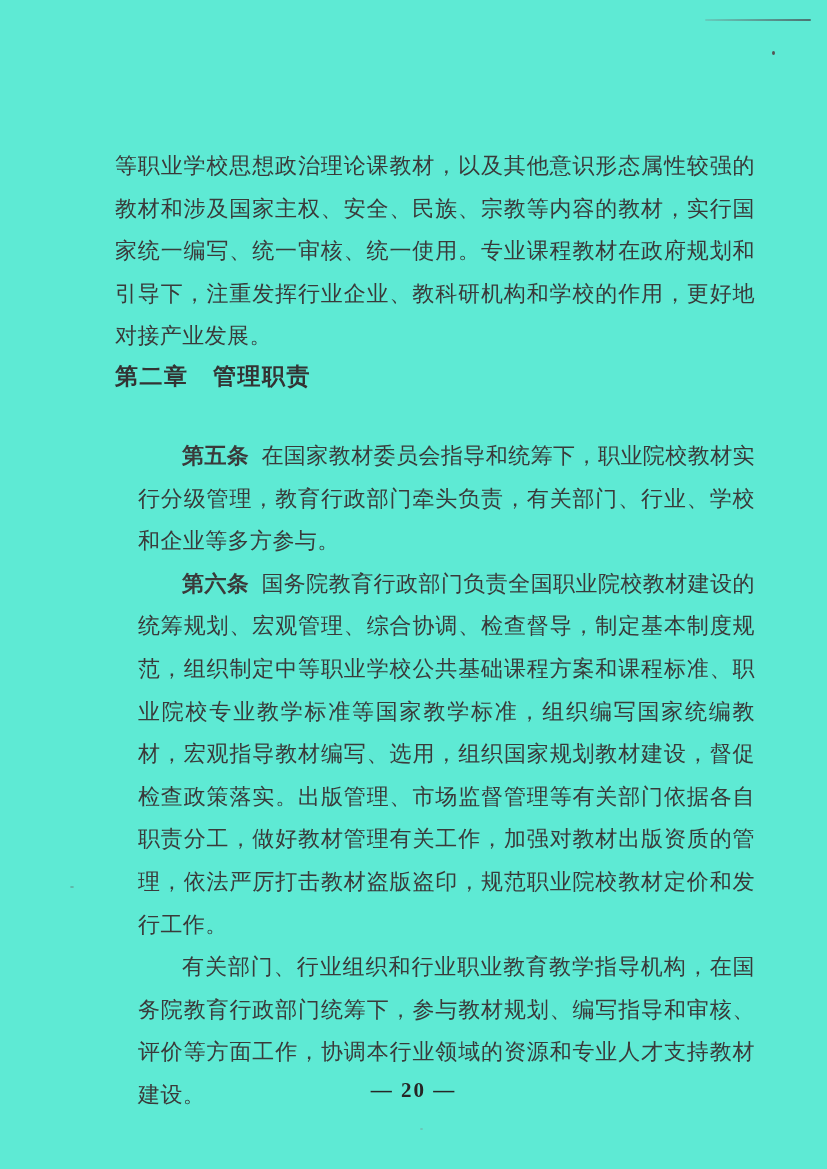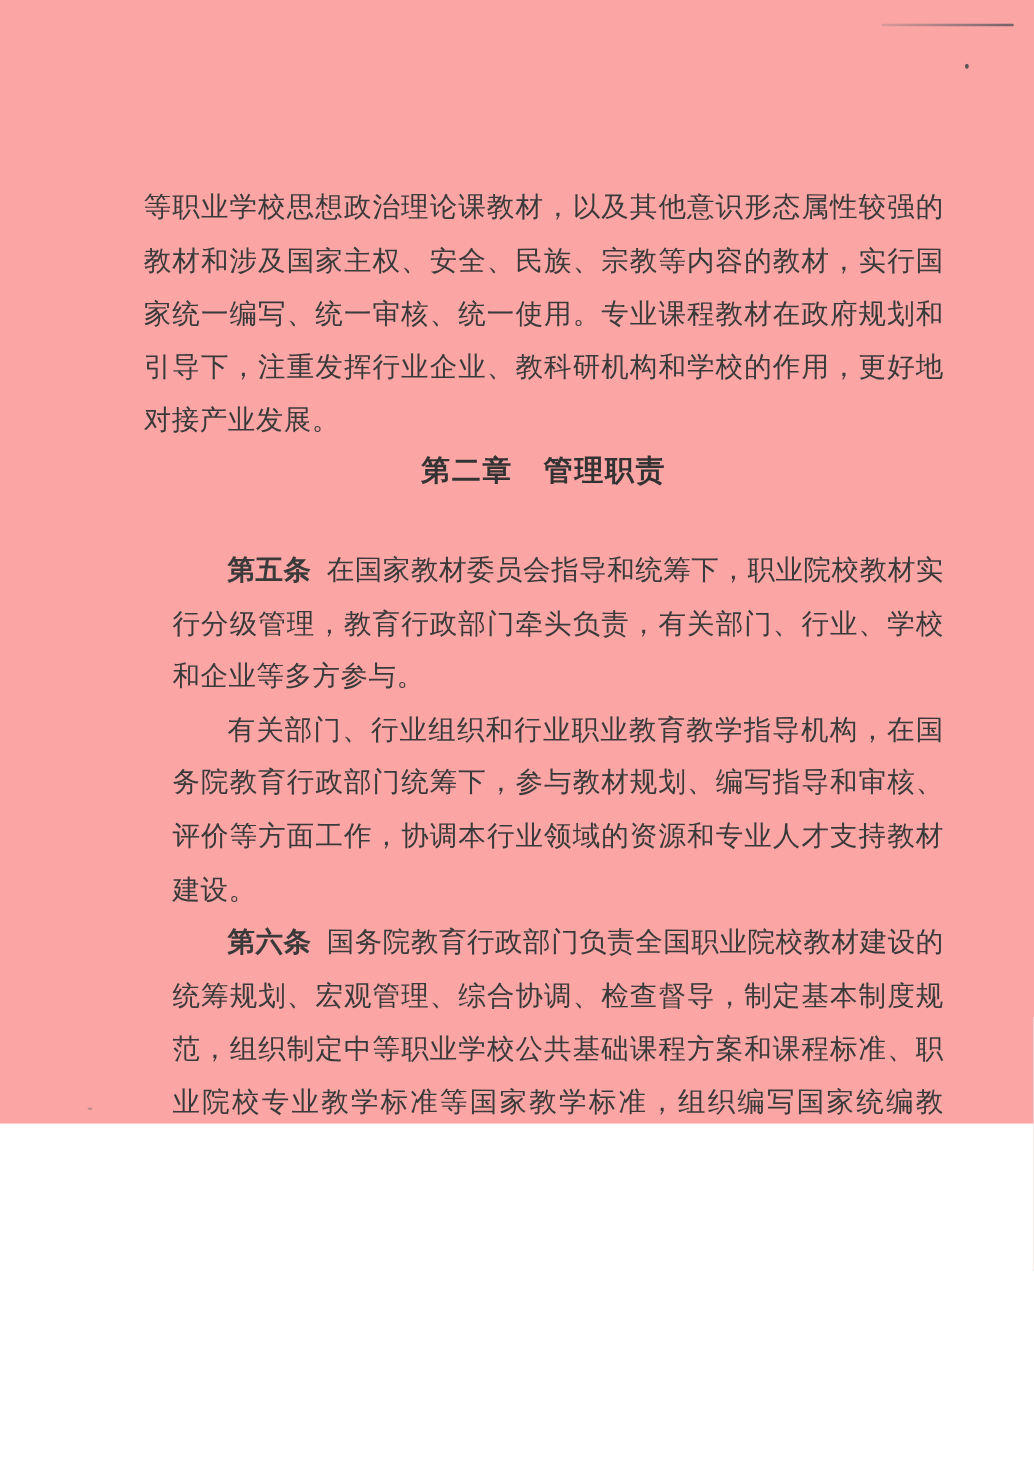--- a/index.html
+++ b/index.html
@@ -3,22 +3,22 @@
 <meta charset="utf-8">
 <style>
   html, body {
     margin: 0;
     padding: 0;
     background: #ffffff;
   }
   .page {
     position: relative;
     width: 827px;
-    height: 899px;
-    background: #fca5a5;
+    height: 1169px;
+    background: #5eead4;
     overflow: hidden;
     font-family: "Liberation Serif", "DejaVu Serif", serif;
     color: #3a3a3a;
   }
   .content {
     position: absolute;
     left: 115px;
     top: 145px;
     width: 640px;
   }
@@ -35,21 +35,21 @@
   }
   .lead {
     font-weight: bold;
     margin-right: 0.55em;
   }
   .chapter-heading {
     margin: 0 0 41px 0;
     font-size: 23px;
     line-height: 36px;
     font-weight: bold;
-    text-align: center;
+    text-align: left;
     letter-spacing: 1.5px;
     color: #333333;
     font-family: "Liberation Sans", "DejaVu Sans", sans-serif;
   }
   .footer {
     position: absolute;
     top: 1078px;
     left: 0;
     width: 100%;
     text-align: center;
@@ -107,20 +107,21 @@
   <div class="artifact-speck-bottom"></div>
 
   <div class="content">
 
     <p class="para">等职业学校思想政治理论课教材，以及其他意识形态属性较强的教材和涉及国家主权、安全、民族、宗教等内容的教材，实行国家统一编写、统一审核、统一使用。专业课程教材在政府规划和引导下，注重发挥行业企业、教科研机构和学校的作用，更好地对接产业发展。</p>
 
     <h2 class="chapter-heading">第二章　管理职责</h2>
 
     <p class="para indent"><span class="lead">第五条</span><span>在国家教材委员会指导和统筹下，职业院校教材实行分级管理，教育行政部门牵头负责，有关部门、行业、学校和企业等多方参与。</span></p>
 
+    <p class="para indent"><span class="lead">第六条</span><span>国务院教育行政部门负责全国职业院校教材建设的统筹规划、宏观管理、综合协调、检查督导，制定基本制度规范，组织制定中等职业学校公共基础课程方案和课程标准、职业院校专业教学标准等国家教学标准，组织编写国家统编教材，宏观指导教材编写、选用，组织国家规划教材建设，督促检查政策落实。出版管理、市场监督管理等有关部门依据各自职责分工，做好教材管理有关工作，加强对教材出版资质的管理，依法严厉打击教材盗版盗印，规范职业院校教材定价和发行工作。</span></p>
+
     <p class="para indent">有关部门、行业组织和行业职业教育教学指导机构，在国务院教育行政部门统筹下，参与教材规划、编写指导和审核、评价等方面工作，协调本行业领域的资源和专业人才支持教材建设。</p>
-
-    <p class="para indent"><span class="lead">第六条</span><span>国务院教育行政部门负责全国职业院校教材建设的统筹规划、宏观管理、综合协调、检查督导，制定基本制度规范，组织制定中等职业学校公共基础课程方案和课程标准、职业院校专业教学标准等国家教学标准，组织编写国家统编教材，宏观指导教材编写、选用，组织国家规划教材建设，督促检查政策落实。出版管理、市场监督管理等有关部门依据各自职责分工，做好教材管理有关工作，加强对教材出版资质的管理，依法严厉打击教材盗版盗印，规范职业院校教材定价和发行工作。</span></p>
 
   </div>
 
+  <div class="footer">— 20 —</div>
 
 </div>
 
 </body></html>

